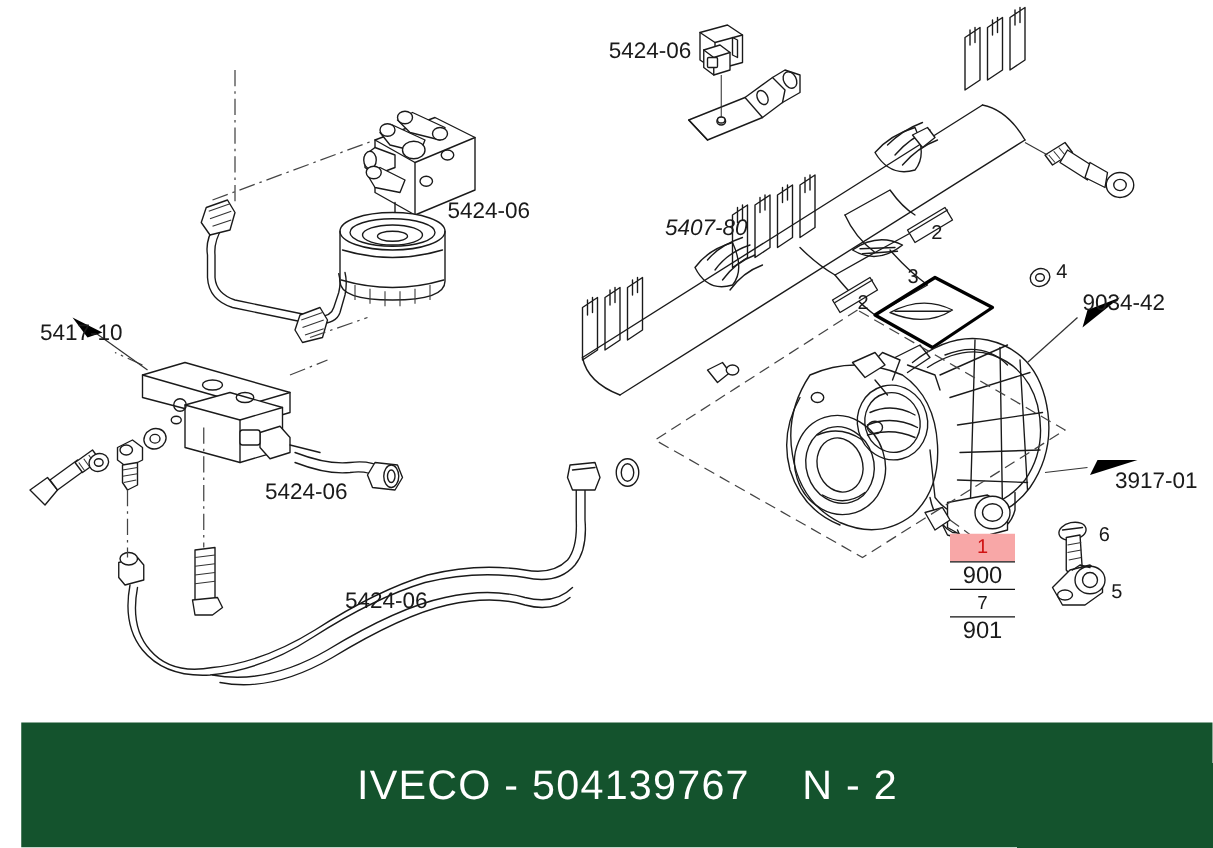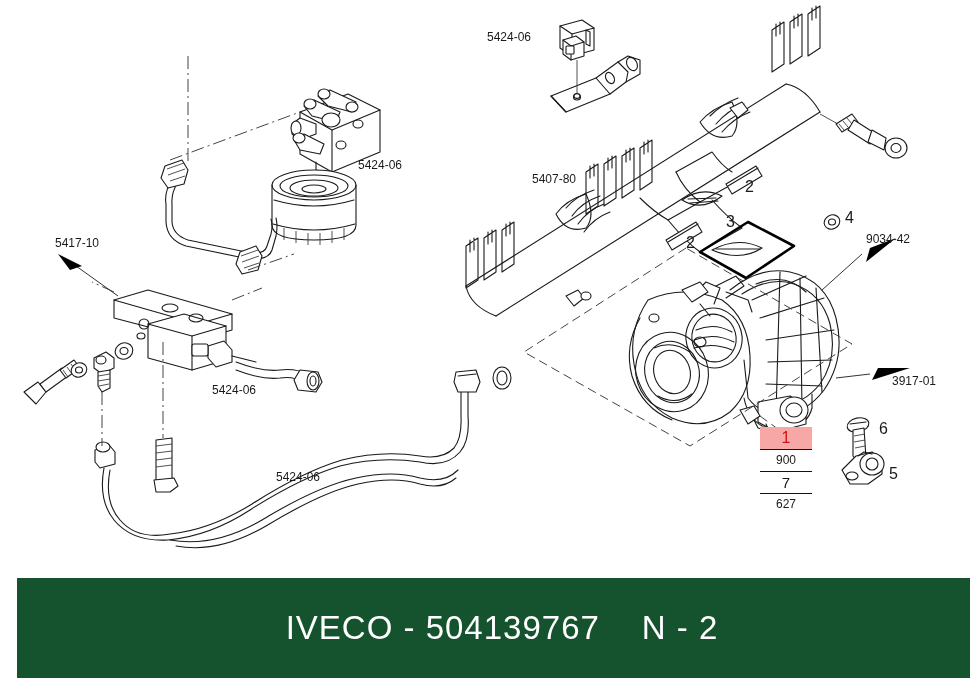--- a/index.html
+++ b/index.html
@@ -32,36 +32,36 @@
   }
   .wm-text{
     position:absolute;left:150px;top:-6px;
     font-size:152px;line-height:152px;color:#e8e8e8;
     font-family:"Liberation Sans", sans-serif;font-weight:400;
     letter-spacing:-2px;white-space:nowrap;
   }
 
   
   .lbl{
-    position:absolute;font-size:12px;color:#1a1a1a;white-space:nowrap;
+    position:absolute;font-size:18px;color:#1a1a1a;white-space:nowrap;
     font-family:"Liberation Sans", sans-serif;
   }
   .num{
     position:absolute;font-size:16px;color:#1a1a1a;white-space:nowrap;
     font-family:"Liberation Sans", sans-serif;
   }
 
   
   .qty-table{position:absolute;left:760px;top:427px;width:52px;}
   .qty-hl{
     background:#f8a7a7;color:#d01414;font-size:16px;text-align:center;
     width:52px;height:22px;line-height:22px;
   }
   .qty-cell{
-    font-size:12px;color:#1a1a1a;text-align:center;width:52px;height:21px;
+    font-size:19px;color:#1a1a1a;text-align:center;width:52px;height:21px;
     line-height:21px;border-top:1.6px solid #111;
   }
   .qty-cell.mid{font-size:15px;}
 
   svg{position:absolute;left:0;top:0;}
   .dg{fill:none;stroke:#1a1a1a;stroke-width:1.1;stroke-linejoin:round;stroke-linecap:round;}
   .dg-thin{fill:none;stroke:#333;stroke-width:0.85;}
   .dg-fill{fill:#fff;stroke:#1a1a1a;stroke-width:1.1;stroke-linejoin:round;}
   .dg-thick{fill:none;stroke:#000;stroke-width:2.6;stroke-linejoin:round;stroke-linecap:round;}
   .dash{fill:none;stroke:#444;stroke-width:1;stroke-dasharray:9 5;}
@@ -379,39 +379,39 @@
 
     <line class="leader" x1="836" y1="378" x2="870" y2="374"></line>
     <path class="arrowblk" d="M910 368 L872 380 L878 368 Z"></path>
 
     <line class="dash" x1="760" y1="416" x2="782" y2="432"></line>
 
   </svg>
 
   <div class="lbl" style="left:487px;top:30px;">5424-06</div>
   <div class="lbl" style="left:358px;top:158px;">5424-06</div>
-  <div class="lbl" style="left:532px;top:172px;">5407-80</div>
-  <div class="lbl" style="left:32px;top:236px;margin-left:23px;">5417-10</div>
+  <div class="lbl" style="left:532px;top:172px;font-style:italic;">5407-80</div>
+  <div class="lbl" style="left:32px;top:256px;">5417-10</div>
   <div class="lbl" style="left:212px;top:383px;">5424-06</div>
   <div class="lbl" style="left:866px;top:232px;">9034-42</div>
   <div class="lbl" style="left:892px;top:374px;">3917-01</div>
   <div class="lbl" style="left:276px;top:470px;">5424-06</div>
 
   <div class="num" style="left:745px;top:178px;">2</div>
   <div class="num" style="left:686px;top:234px;">2</div>
   <div class="num" style="left:726px;top:213px;">3</div>
   <div class="num" style="left:845px;top:209px;">4</div>
   <div class="num" style="left:879px;top:420px;">6</div>
   <div class="num" style="left:889px;top:465px;">5</div>
 
   <div class="qty-table">
     <div class="qty-hl">1</div>
     <div class="qty-cell">900</div>
     <div class="qty-cell mid">7</div>
-    <div class="qty-cell">627</div>
+    <div class="qty-cell">901</div>
   </div>
 
   <div class="footer-bar">
     <div class="footer-inner">
       <span class="footer-text">IVECO - 504139767</span>
       <span class="footer-gap"></span>
       <span class="footer-text">N - 2</span>
     </div>
   </div>
 

